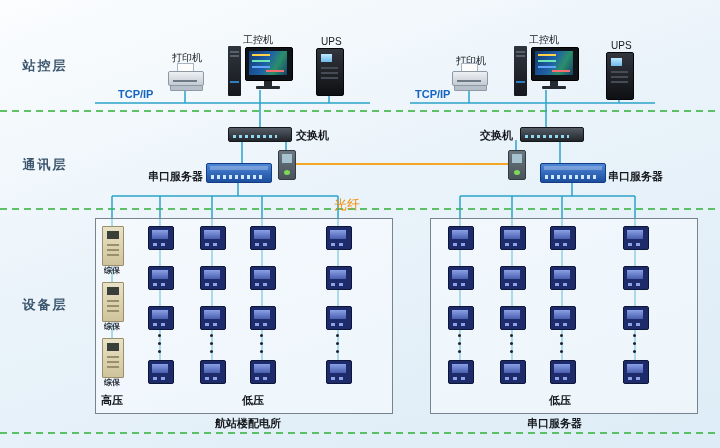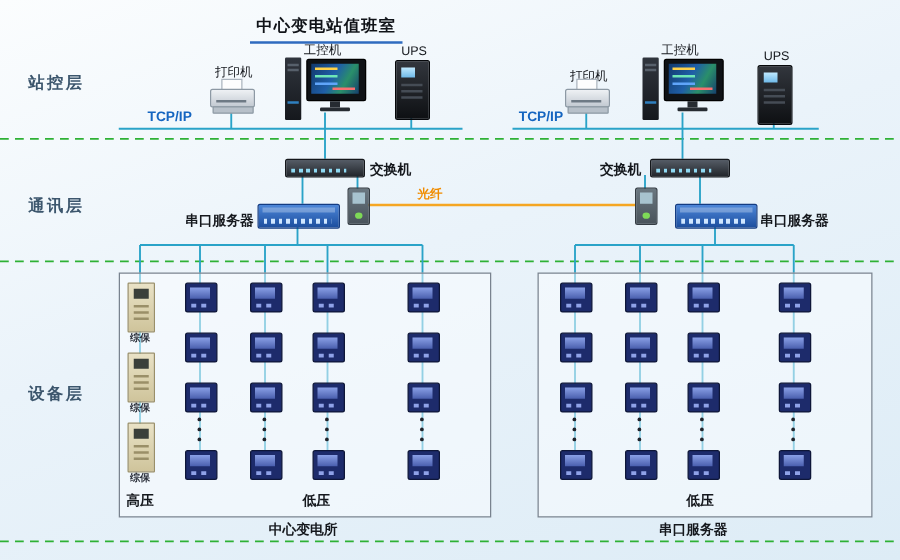--- a/index.html
+++ b/index.html
@@ -13,21 +13,21 @@
   .f{stroke:#f5a623;stroke-width:2;}
   .d{stroke:#2eb135;stroke-width:1.4;stroke-dasharray:7 5;}
 
   .layer-label{position:absolute;left:12px;width:66px;text-align:center;
     font-size:13px;font-weight:bold;color:#3c566d;letter-spacing:2px;}
   .title{position:absolute;top:12px;font-size:13px;font-weight:bold;color:#101318;
     padding:0 5px 3px;border-bottom:2px solid #2f6bbf;letter-spacing:1px;white-space:nowrap;}
   .lbl{position:absolute;font-size:10px;color:#15181d;white-space:nowrap;}
   .lbl.b{font-weight:bold;font-size:11px;}
   .net{position:absolute;font-size:11px;font-weight:bold;color:#1565c0;white-space:nowrap;}
-  .fiber-lbl{position:absolute;font-size:10px;font-weight:bold;color:#f08c00;white-space:nowrap;}
+  .fiber-lbl{position:absolute;font-size:13px;font-weight:normal;color:#f08c00;white-space:nowrap;margin-top:48px;}
 
   .dev{position:absolute;}
   .dev i{position:absolute;display:block;}
 
   
   .printer{width:36px;height:28px;}
   .printer .paper{left:9px;top:0;width:15px;height:9px;background:#fdfdfd;border:1px solid #aab4be;}
   .printer .body{left:0;top:8px;width:34px;height:13px;background:linear-gradient(#eef1f4,#c3cad2);border:1px solid #8d99a4;border-radius:2px;}
   .printer .slot{left:5px;top:17px;width:24px;height:2px;background:#6e7a85;}
   .printer .tray{left:2px;top:22px;width:31px;height:4px;background:#b7c0c9;border:1px solid #8d99a4;border-radius:1px;}
@@ -129,23 +129,22 @@
       <line x1="562" y1="196" x2="562" y2="371"></line>
       <line x1="635" y1="196" x2="635" y2="371"></line>
     </g>
     <g class="f">
       <line x1="294" y1="164" x2="508" y2="164"></line>
     </g>
   </svg>
 
   <div class="layer-label" style="top:57px">站控层</div>
   <div class="layer-label" style="top:156px">通讯层</div>
-  <div class="layer-label" style="top:306px">设备层</div>
-
-  <div class="title" style="left:200px">中心变电站值班室</div>
+  <div class="layer-label" style="top:296px">设备层</div>
+
 
   <div class="lbl" style="left:172px;top:51px">打印机</div>
   <div class="dev printer" style="left:168px;top:63px">
     <i class="paper"></i>
       <i class="body"></i>
       <i class="slot"></i>
       <i class="tray"></i>
   </div>
 
   <div class="lbl" style="left:243px;top:33px">工控机</div>
@@ -251,15 +250,15 @@
       <div class="cab" style="left: 102px; top: 282px;"></div>
       <div class="cab-label" style="left: 102px; top: 321px;">综保</div>
       <div class="cab" style="left: 102px; top: 338px;"></div>
       <div class="cab-label" style="left: 102px; top: 377px;">综保</div>
     </div>
 
   <div class="lbl b" style="left:101px;top:393px">高压</div>
   <div class="lbl b" style="left:242px;top:393px">低压</div>
   <div class="lbl b" style="left:549px;top:393px">低压</div>
 
-  <div class="lbl b" style="left:215px;top:416px">中心变电所</div>
+  <div class="lbl b" style="left:215px;top:416px">航站楼配电所</div>
   <div class="lbl b" style="left:527px;top:416px">串口服务器</div>
 </div>
 
 </body></html>

